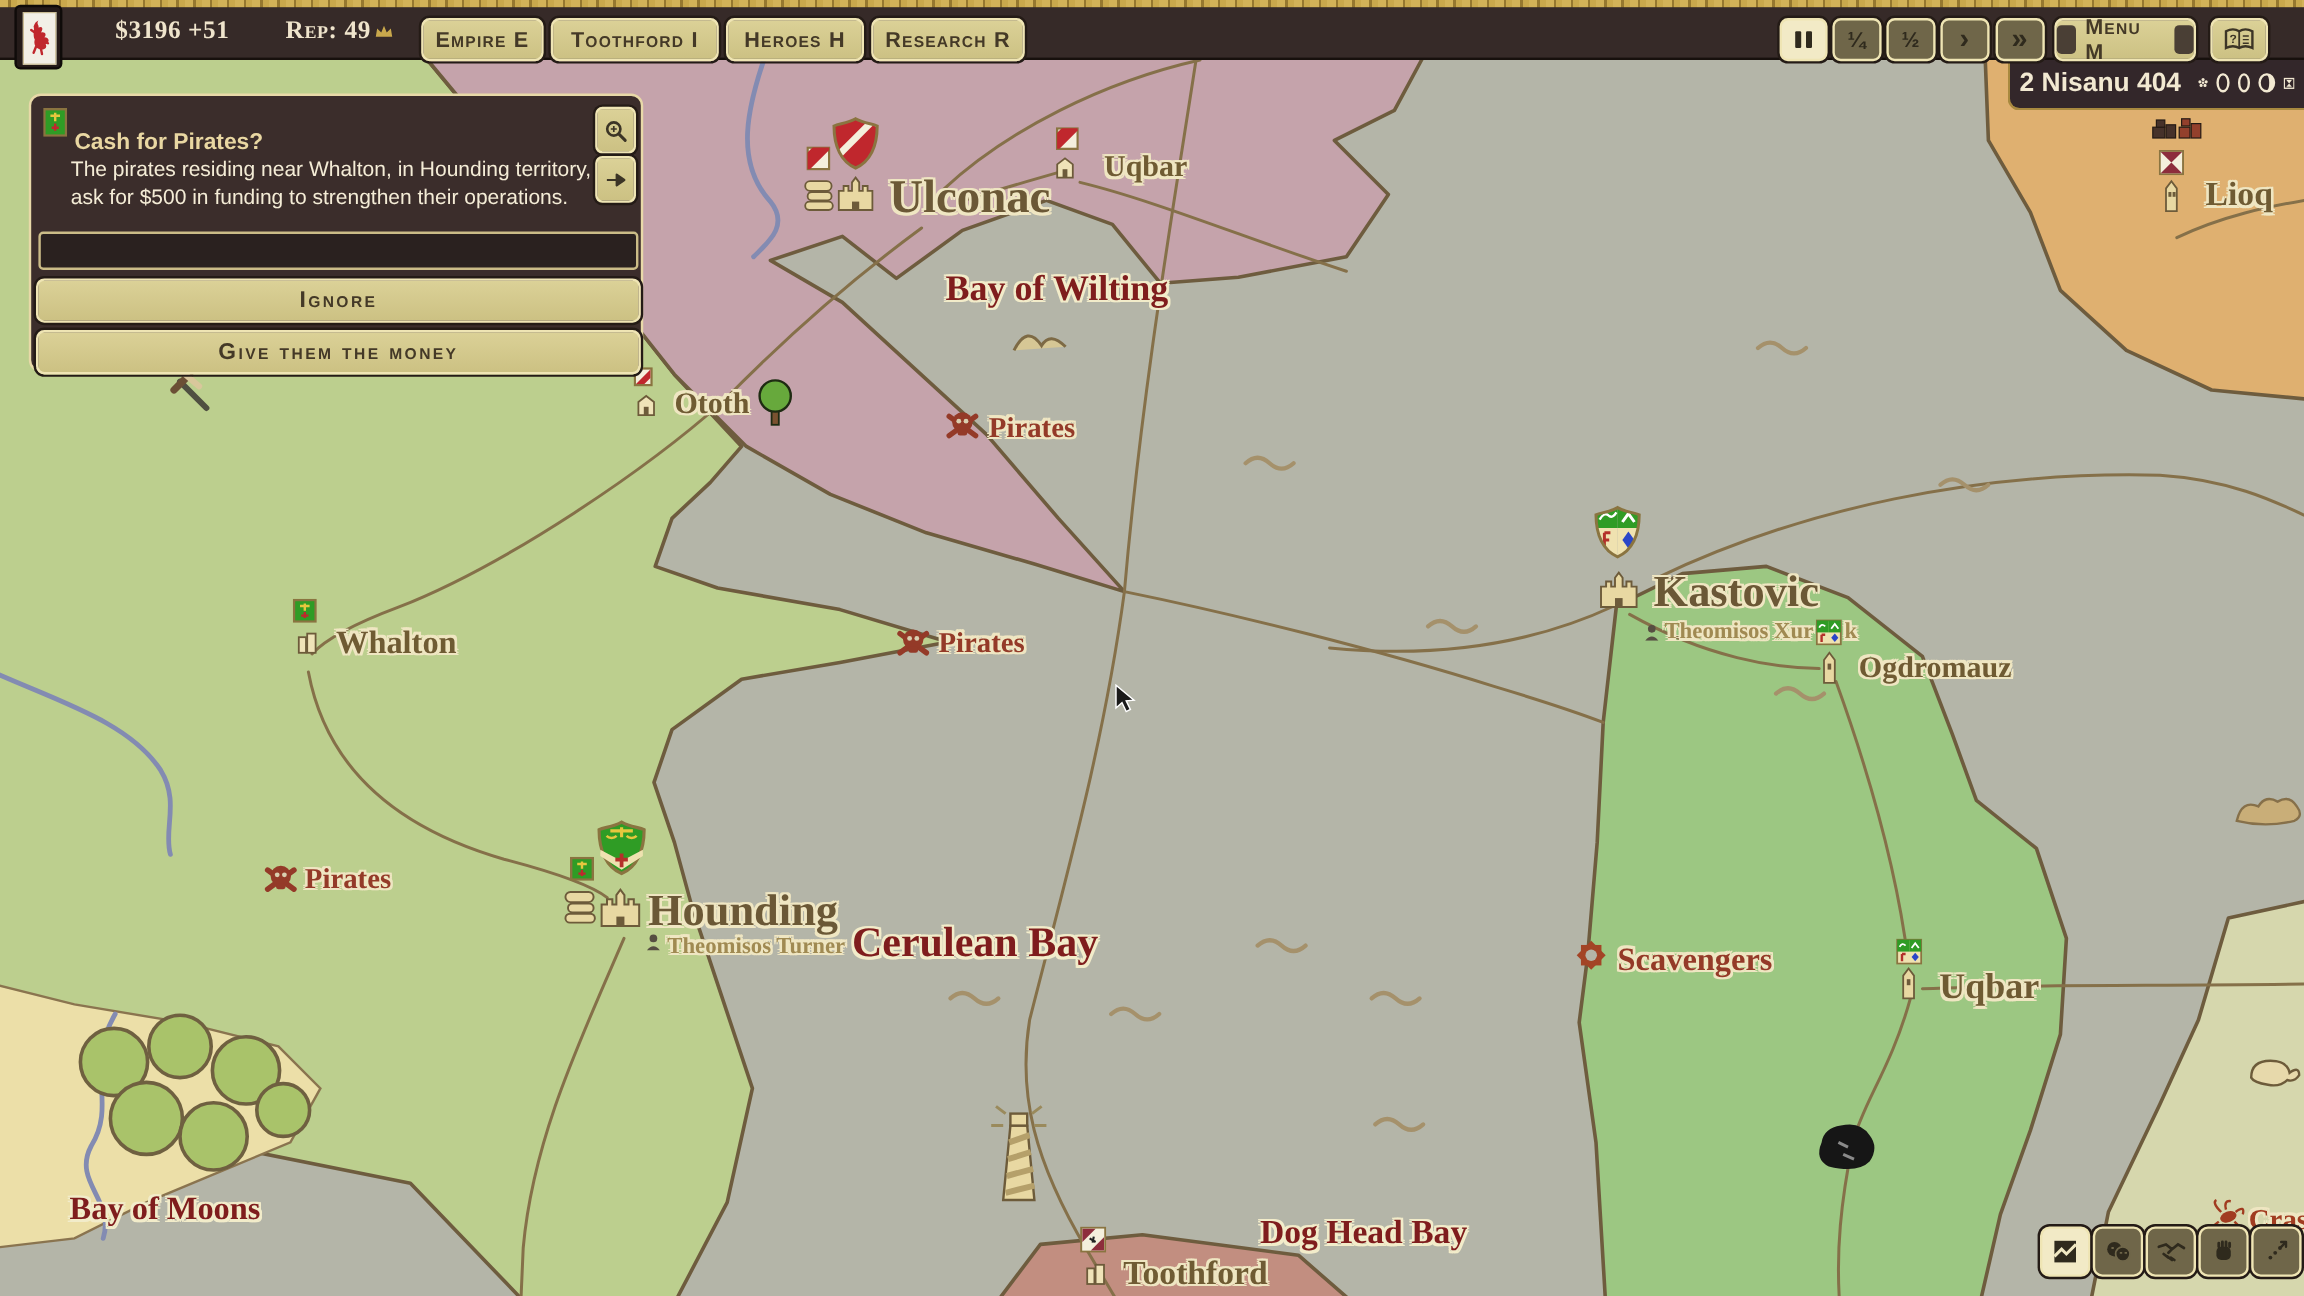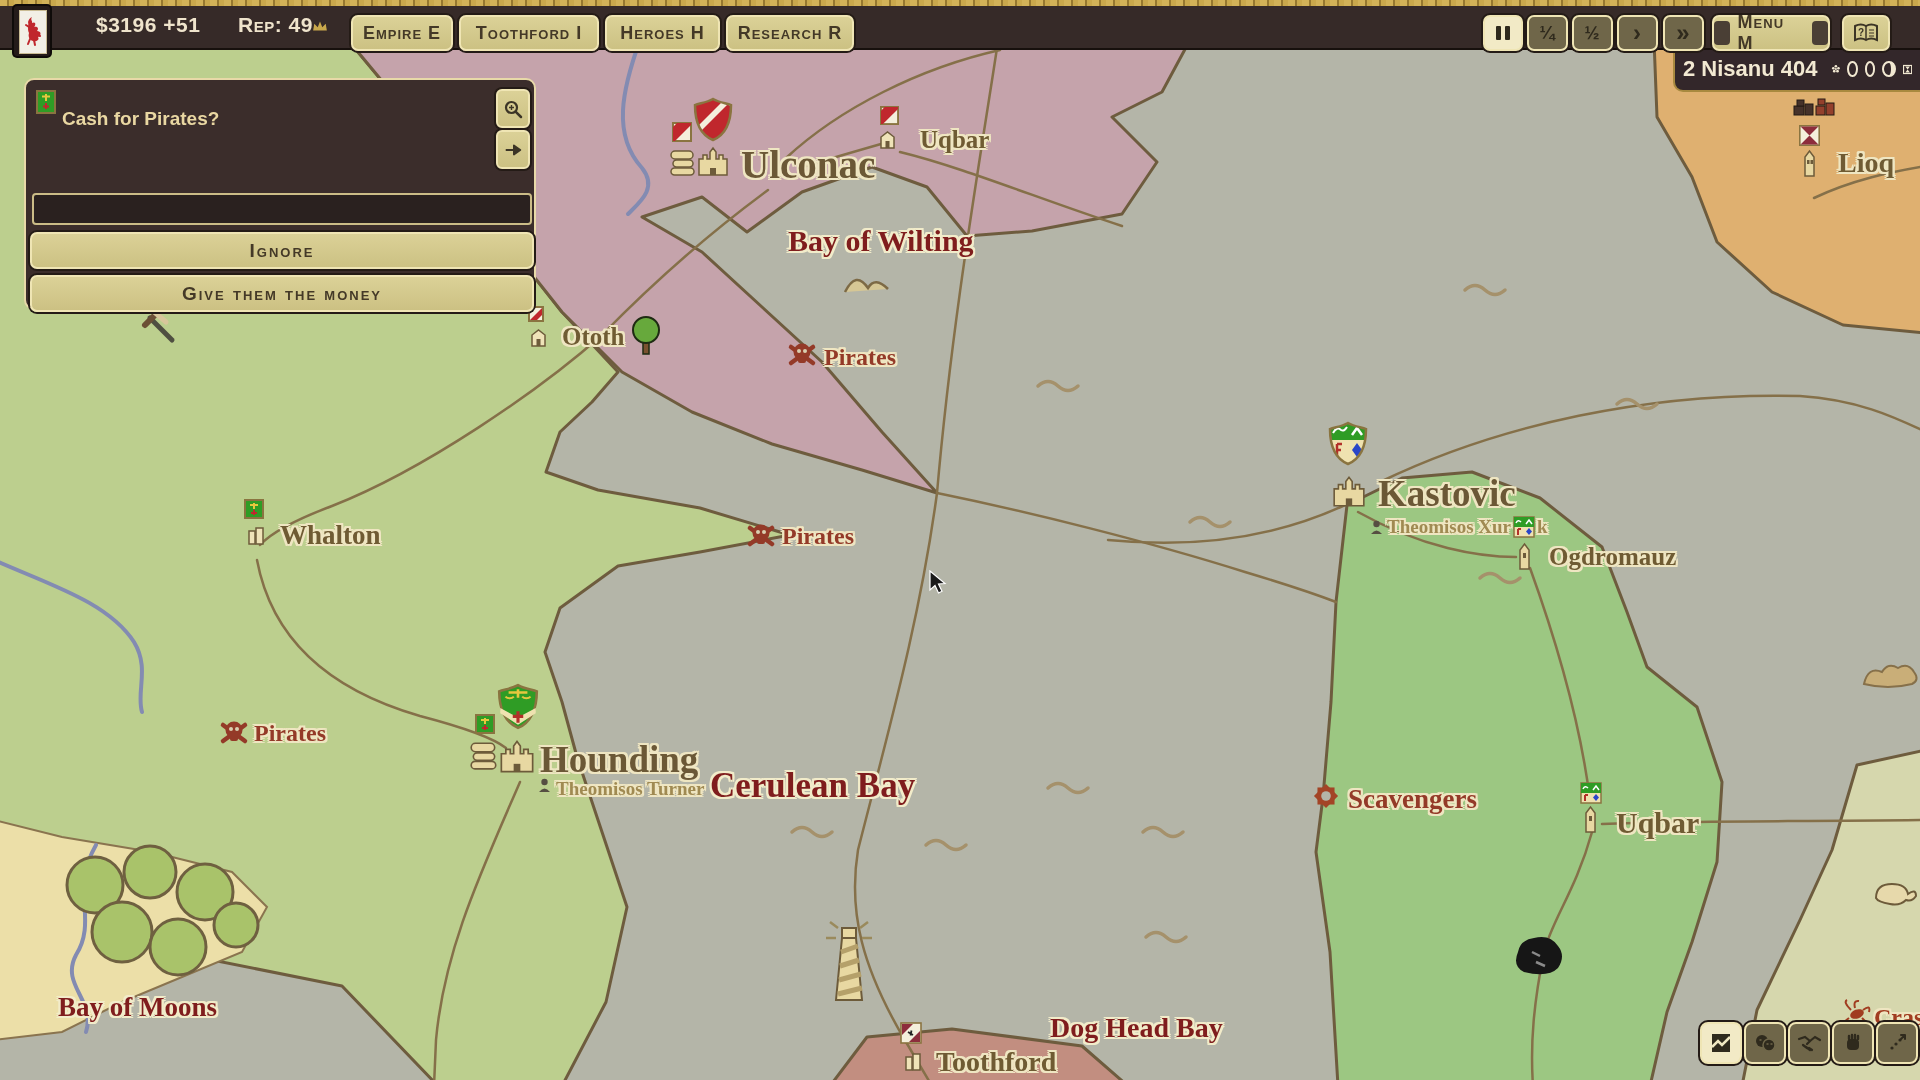--- a/index.html
+++ b/index.html
@@ -12,21 +12,21 @@
     text-shadow:-2px -2px 0 var(--h),2px -2px 0 var(--h),-2px 2px 0 var(--h),2px 2px 0 var(--h),0 -2px 0 var(--h),0 2px 0 var(--h),-2px 0 0 var(--h),2px 0 0 var(--h);}
   .city{font-size:39px;color:#6b5836;}
   .town{font-size:25px;color:#6f5b33;}
   .water{color:#7f1d1d;--h:#f2ecca;font-size:30px;}
   .faction{font-size:24px;color:#943a28;}
   .hero{font-size:19px;color:#a08a52;}
   
   #topbar{position:absolute;left:0;top:0;width:1920px;height:48px;background:#362a28;z-index:50;border-bottom:2px solid #17100d;}
   .braid{position:absolute;left:0;top:0;width:1920px;height:6px;
     background:repeating-linear-gradient(90deg,#d2b258 0 7px,#96782f 7px 9px,#c9a84c 9px 14px);}
-  .bartext{position:absolute;color:#efe4cc;font-weight:bold;font-size:21px;letter-spacing:.5px;font-variant:small-caps;}
+  .bartext{position:absolute;color:#efe4cc;font-weight:bold;font-size:21px;letter-spacing:.5px;font-variant:small-caps;font-family:Liberation Serif, serif;}
   .tanbtn{position:absolute;background:linear-gradient(#dbd197,#ccc183);border:2px solid #efe5b4;border-radius:7px;
     box-shadow:0 0 0 2px #241b16;color:#443927;font-weight:bold;font-variant:small-caps;letter-spacing:1px;
     display:flex;align-items:center;justify-content:center;font-size:18px;cursor:default;}
   .darkbtn{background:#6f6649;color:#2f2a1d;}
   .litebtn{background:#f2eac6;}
   .pausebars{display:flex;gap:4px;}
   .pausebars i{display:block;width:5px;height:14px;background:#2f2a1d;border-radius:1px;}
   .menu-slot{width:16px;height:24px;background:#4a3f35;border-radius:4px;}
   
   #datebar{position:absolute;left:1673px;top:48px;width:249px;height:44px;background:#33272a;z-index:40;
@@ -493,20 +493,21 @@
         <circle cx="8.5" cy="8.5" r="5.5" fill="none" stroke="#3c3526" stroke-width="2.2"></circle>
         <path d="M12.8,12.8 L18,18" stroke="#3c3526" stroke-width="2.5" stroke-linecap="round"></path>
         <path d="M8.5,6 V11 M6,8.5 H11" stroke="#3c3526" stroke-width="1.4"></path>
       </svg>
     </div>
     <div class="sqbtn tanbtn" style="top:50px">
       <svg width="20" height="20" viewBox="0 0 22 22">
         <path d="M3,11 H12 V6 L19,11 L12,16 V11.01" fill="#3c3526" stroke="#3c3526" stroke-width="2" stroke-linejoin="round"></path>
       </svg>
     </div>
+    <div class="body">The pirates residing near Whalton, in Hounding territory, ask for $500 in funding to strengthen their operations.</div>
     <div class="inputbox"></div>
     <div class="dlgbtn tanbtn" style="top:152px">
         <span>Ignore</span>
       </div>
     <div class="dlgbtn tanbtn" style="top:195px">
         <span>Give them the money</span>
       </div>
   </div>
 
   <div class="tool tanbtn litebtn" style="left:1700px">

